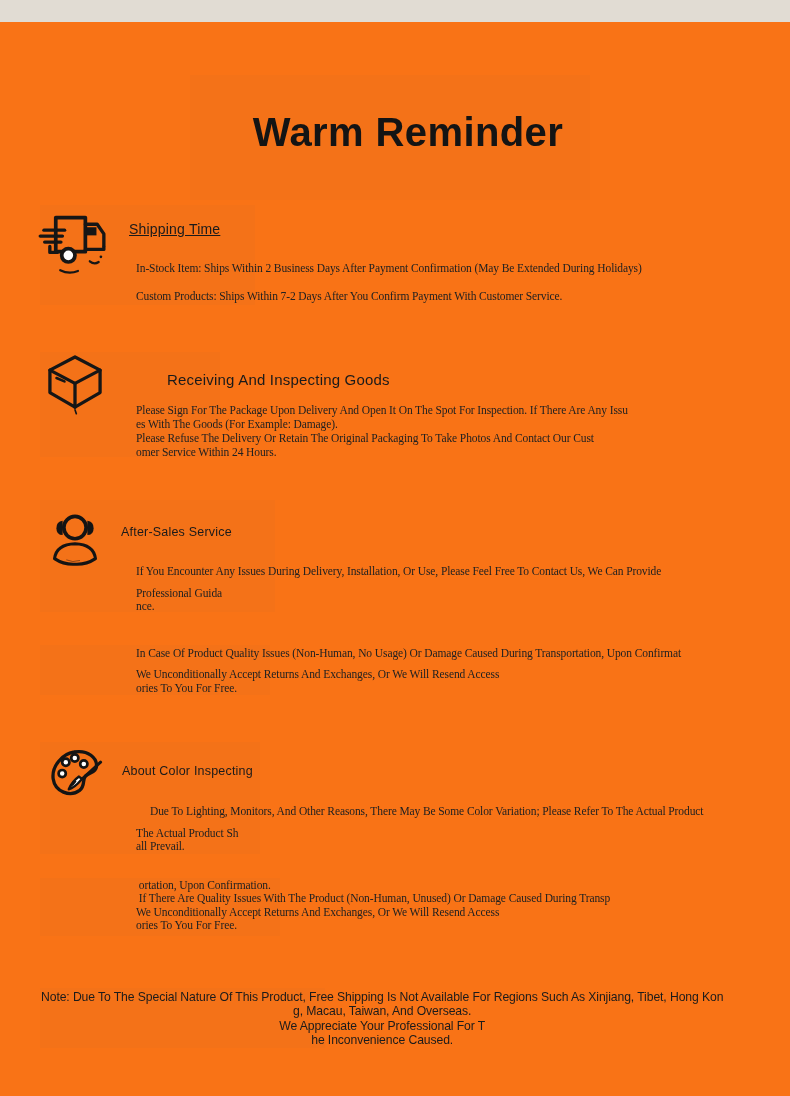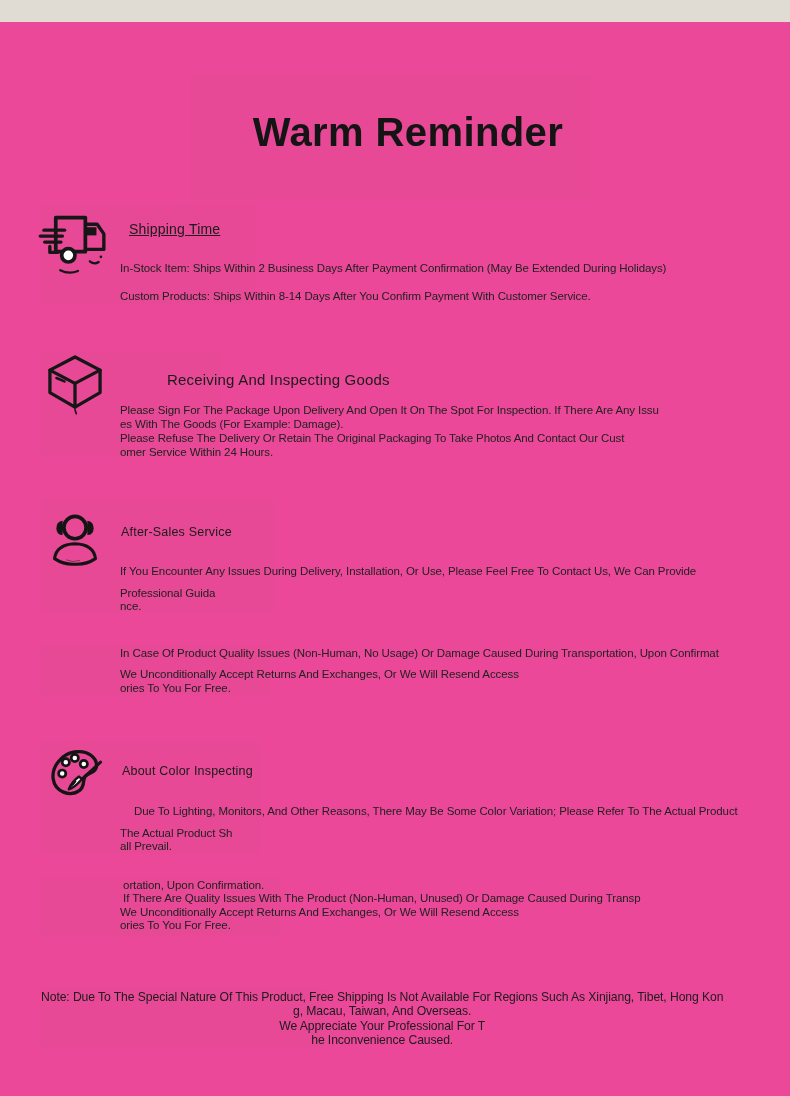--- a/index.html
+++ b/index.html
@@ -1,31 +1,31 @@
 <!DOCTYPE html>
 <html><head>
 <meta charset="utf-8">
 <style>
   html,body{margin:0;padding:0;background:#fff;}
   .page{
-    position:relative;width:790px;height:1096px;background:#ec4899;
+    position:relative;width:790px;height:1096px;background:#f97316;
     overflow:hidden;font-family:"Liberation Sans",sans-serif;color:#1f1f1f;
   }
   .topbar{position:absolute;left:0;top:0;width:790px;height:22px;background:#e1dcd3;}
   .ghost{position:absolute;background:rgba(120,110,92,0.035);pointer-events:none;}
   .page-title{
     position:absolute;left:198px;top:110px;width:420px;text-align:center;
     font-size:40px;font-weight:700;color:#141414;letter-spacing:.4px;white-space:nowrap;
   }
   .heading{position:absolute;color:#1a1a1a;white-space:nowrap;letter-spacing:.2px;}
   .h-shipping{left:129px;top:221px;font-size:14px;text-decoration:underline;}
   .h-receiving{left:119px;top:371px;font-size:15px;margin-left:48px;}
   .h-aftersales{left:121px;top:525px;font-size:12.5px;}
   .h-color{left:122px;top:764px;font-size:12.5px;}
-  .para{position:absolute;left:120px;}
+  .para{position:absolute;left:136px;font-family:Liberation Serif, serif;}
   .body-line{white-space:pre;font-size:11.5px;line-height:14px;letter-spacing:-0.1px;color:#212121;}
   .lh125 .body-line{line-height:12.5px;}
   .lh134 .body-line{line-height:13.4px;}
   .note{position:absolute;left:41px;top:990px;text-align:center;}
   .note .body-line{font-size:12.2px;line-height:14.4px;color:#1b1b1b;}
   .icon{position:absolute;}
   .icon svg{display:block;width:100%;height:100%;}
   .ic-truck{left:38px;top:208px;width:74px;height:74px;}
   .ic-box{left:42px;top:350px;width:66px;height:72px;}
   .ic-headset{left:44px;top:503px;width:62px;height:74px;}
@@ -65,21 +65,21 @@
       <path d="M66 26 h13 v11 h-13 z" fill="#161616"></path>
       <circle cx="89" cy="52" r="1.8" fill="#161616"></circle>
       <circle cx="85" cy="66" r="1.8" fill="#161616"></circle>
     </svg>
   </div>
   <div class="heading h-shipping">Shipping Time</div>
   <div class="para" style="top:261px;">
     <div class="body-line">In-Stock Item: Ships Within 2 Business Days After Payment Confirmation (May Be Extended During Holidays)</div>
   </div>
   <div class="para" style="top:289px;">
-    <div class="body-line">Custom Products: Ships Within 8-14 Days After You Confirm Payment With Customer Service.</div>
+    <div class="body-line">Custom Products: Ships Within 7-2 Days After You Confirm Payment With Customer Service.</div>
   </div>
 
   <div class="icon ic-box">
     <svg viewBox="0 0 100 100" xmlns="http://www.w3.org/2000/svg">
       <g fill="none" stroke="#161616" stroke-width="5" stroke-linecap="round" stroke-linejoin="round">
         <path d="M50 6 L88 26 L50 46 L12 26 Z"></path>
         <path d="M12 26 V60 L50 82 V46"></path>
         <path d="M88 26 V60 L50 82"></path>
         <path d="M22 38 l12 5" stroke-width="4"></path>
         <path d="M50 86 l2 6" stroke-width="2.5"></path>

